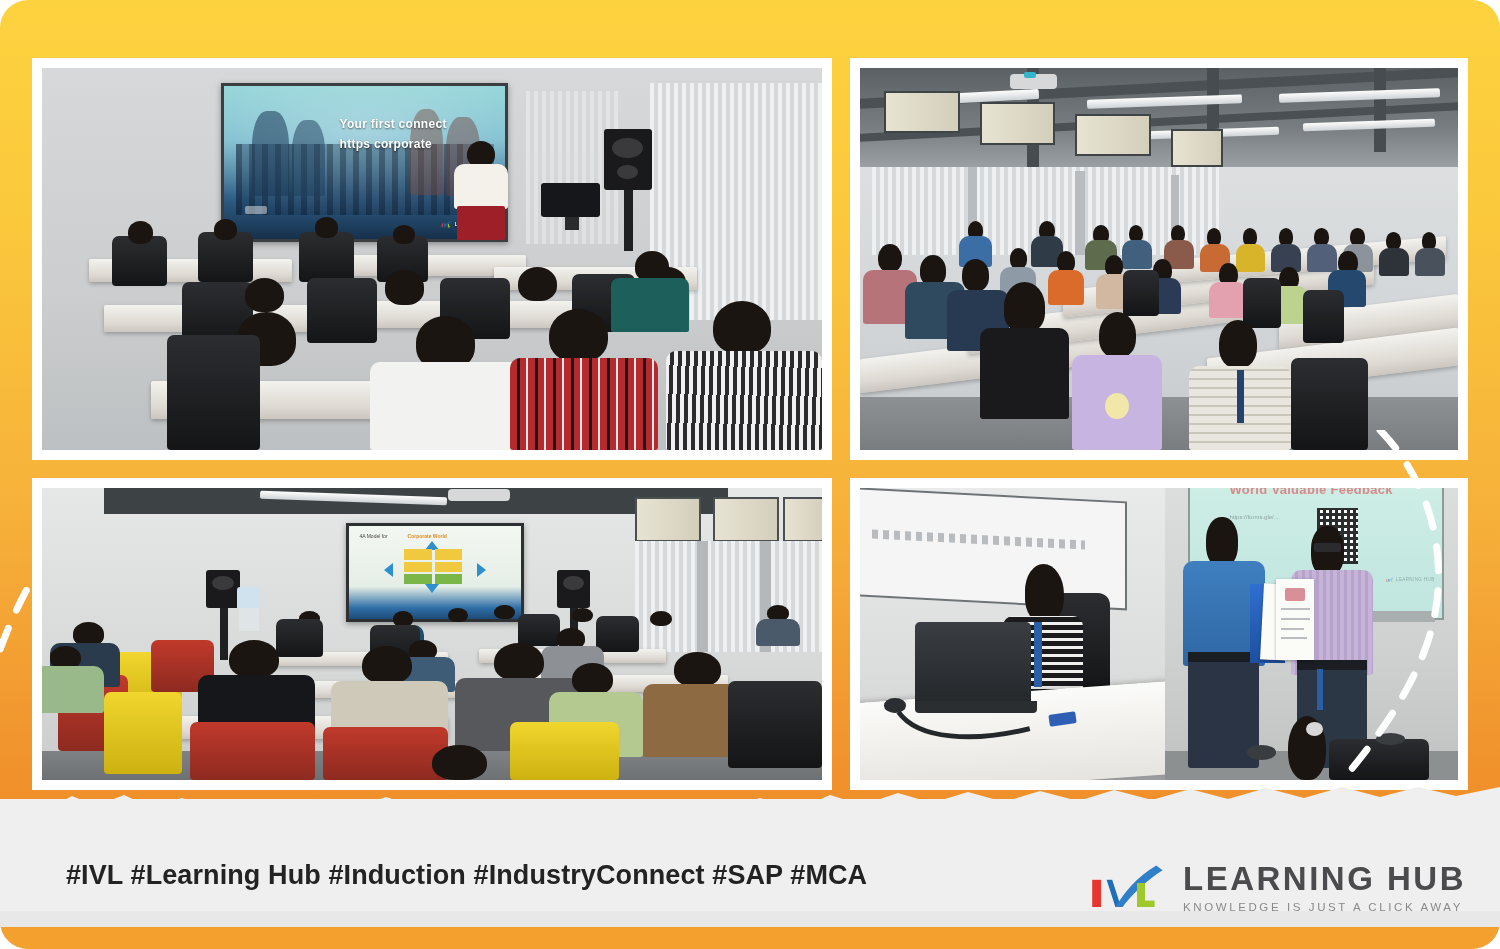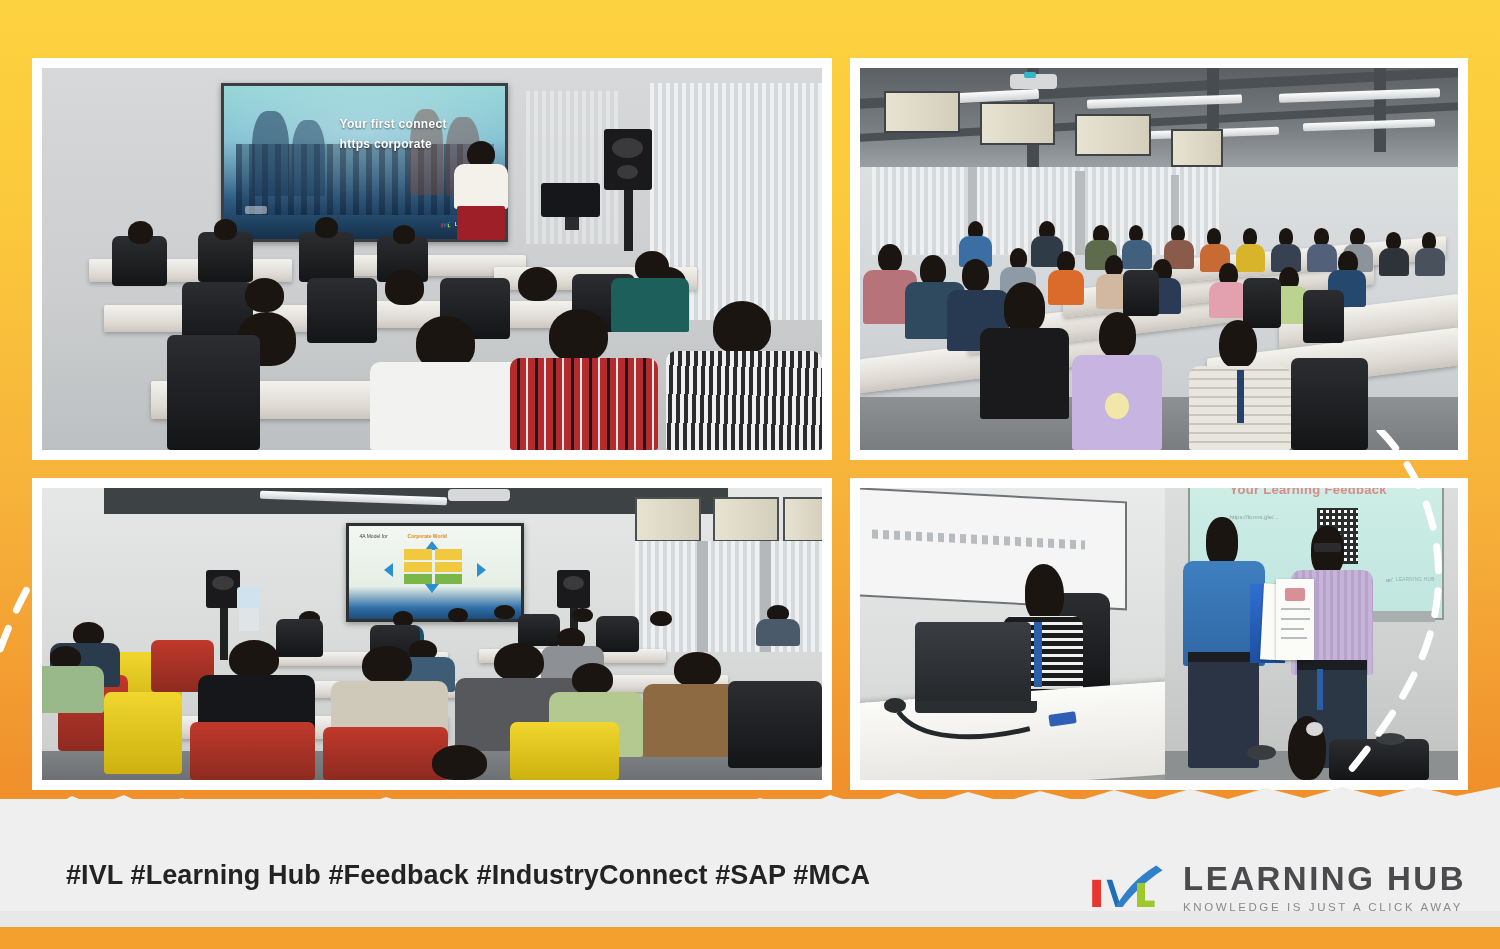--- a/index.html
+++ b/index.html
@@ -1,21 +1,21 @@
 <!DOCTYPE html>
 <html><head>
 <meta charset="utf-8">
 <style>
   html,body{margin:0;padding:0;}
   body{
     width:1500px;height:949px;overflow:hidden;
     font-family:"Liberation Sans", sans-serif;
     background:#ffffff;
   }
-  .poster{position:relative;width:1500px;height:949px;overflow:hidden;background:#ffffff;}
+  .poster{position:relative;width:1500px;height:949px;overflow:hidden;background:#ffffff;border-radius:28px;}
 
   
   .frame{
     position:absolute;inset:0;
     background:linear-gradient(180deg,#fdd23f 0%,#fbc93c 22%,#f6b03a 55%,#f0912c 82%,#ee8c26 100%);
   }
   
   .torn{
     position:absolute;left:0;right:0;bottom:0;height:150px;background:#efefef;
   }
@@ -435,21 +435,21 @@
             <path d="M6 6 C 20 26, 60 28, 100 18" stroke="#25282b" stroke-width="3.5" fill="none"></path>
           </svg>
           <div style="position:absolute;left:8%;top:72%;width:7%;height:5%;background:#2b2e31;border-radius:50%;"></div>
           <div style="position:absolute;left:62%;top:77%;width:9%;height:4%;background:#2f5fb5;border-radius:2px;transform:rotate(-8deg);"></div>
         </div>
 
         <div class="scene" style="left:51%;">
           <div class="wall2" style="background:linear-gradient(180deg,#dcdedd 0%,#cdd0cf 60%,#bfc2c1 100%)"></div>
 
           <div style="position:absolute;left:8%;top:-6%;width:86%;height:50%;background:linear-gradient(180deg,#cfeee6,#bfe6df);border:2px solid #8d9b97;"></div>
-          <span style="position:absolute;left:22%;top:-2%;font-size:13px;font-weight:700;color:#d98a8a;letter-spacing:.3px;">Your Learning Feedback</span>
+          <span style="position:absolute;left:22%;top:-2%;font-size:13px;font-weight:700;color:#d98a8a;letter-spacing:.3px;">World Valuable Feedback</span>
           <span style="position:absolute;left:22%;top:9%;font-size:6px;color:#8fa4a0;">https://forms.gle/...</span>
           <div class="qr" style="left:52%;top:7%;width:14%;height:19%;opacity:.9;"></div>
           <div style="position:absolute;right:8%;top:30%;display:flex;align-items:center;gap:2px;opacity:.55;">
             <svg width="8" height="8" viewBox="0 0 80 48">
               <rect x="4" y="16" width="9" height="28" fill="#e8352e"></rect>
               <path d="M18 16 L27 44 L36 16 Z" fill="#1f6fb8"></path>
               <path d="M26 44 C 36 28, 50 14, 68 4" stroke="#1f6fb8" stroke-width="7" fill="none"></path>
               <rect x="50" y="20" width="8" height="24" fill="#9fc92a"></rect>
               <rect x="50" y="38" width="17" height="6" fill="#9fc92a"></rect>
             </svg>
@@ -501,21 +501,21 @@
     <path d="M0,34 L0,18 L26,12 L48,22 L72,9 L96,19 L124,8 L150,20 L182,11 L214,22
              L246,13 L280,24 L312,12 L348,23 L386,10 L420,21 L456,12 L492,24 L528,14
              L566,25 L604,13 L644,24 L684,12 L722,23 L760,11 L798,22 L830,8 L862,18
              L898,6 L932,16 L968,5 L1004,15 L1040,4 L1078,14 L1114,3 L1152,13 L1190,2
              L1228,12 L1266,1 L1304,11 L1342,0 L1380,10 L1418,0 L1456,9 L1500,0
              L1500,34 Z" fill="#efefef"></path>
   </svg>
   <div class="bottom-strip2"></div>
   <div class="bottom-strip"></div>
 
-  <div class="caption">#IVL #Learning Hub #Feedback #IndustryConnect #SAP #MCA</div>
+  <div class="caption">#IVL #Learning Hub #Induction #IndustryConnect #SAP #MCA</div>
 
   <div class="logo">
     <svg class="logo-mark" viewBox="0 0 100 58">
       <rect x="4" y="20" width="11" height="34" fill="#e8352e"></rect>
       <path d="M19 20 L22 20 L33 54 L40 54 L29 20 Z" fill="#1f6fb8"></path>
       <path d="M33 54 C 44 36, 60 16, 84 2 L 92 8 C 70 22, 52 40, 42 54 Z" fill="#2f7fc9"></path>
       <rect x="60" y="24" width="10" height="30" fill="#9fc92a"></rect>
       <rect x="60" y="46" width="22" height="8" fill="#9fc92a"></rect>
     </svg>
     <div class="logo-text">

